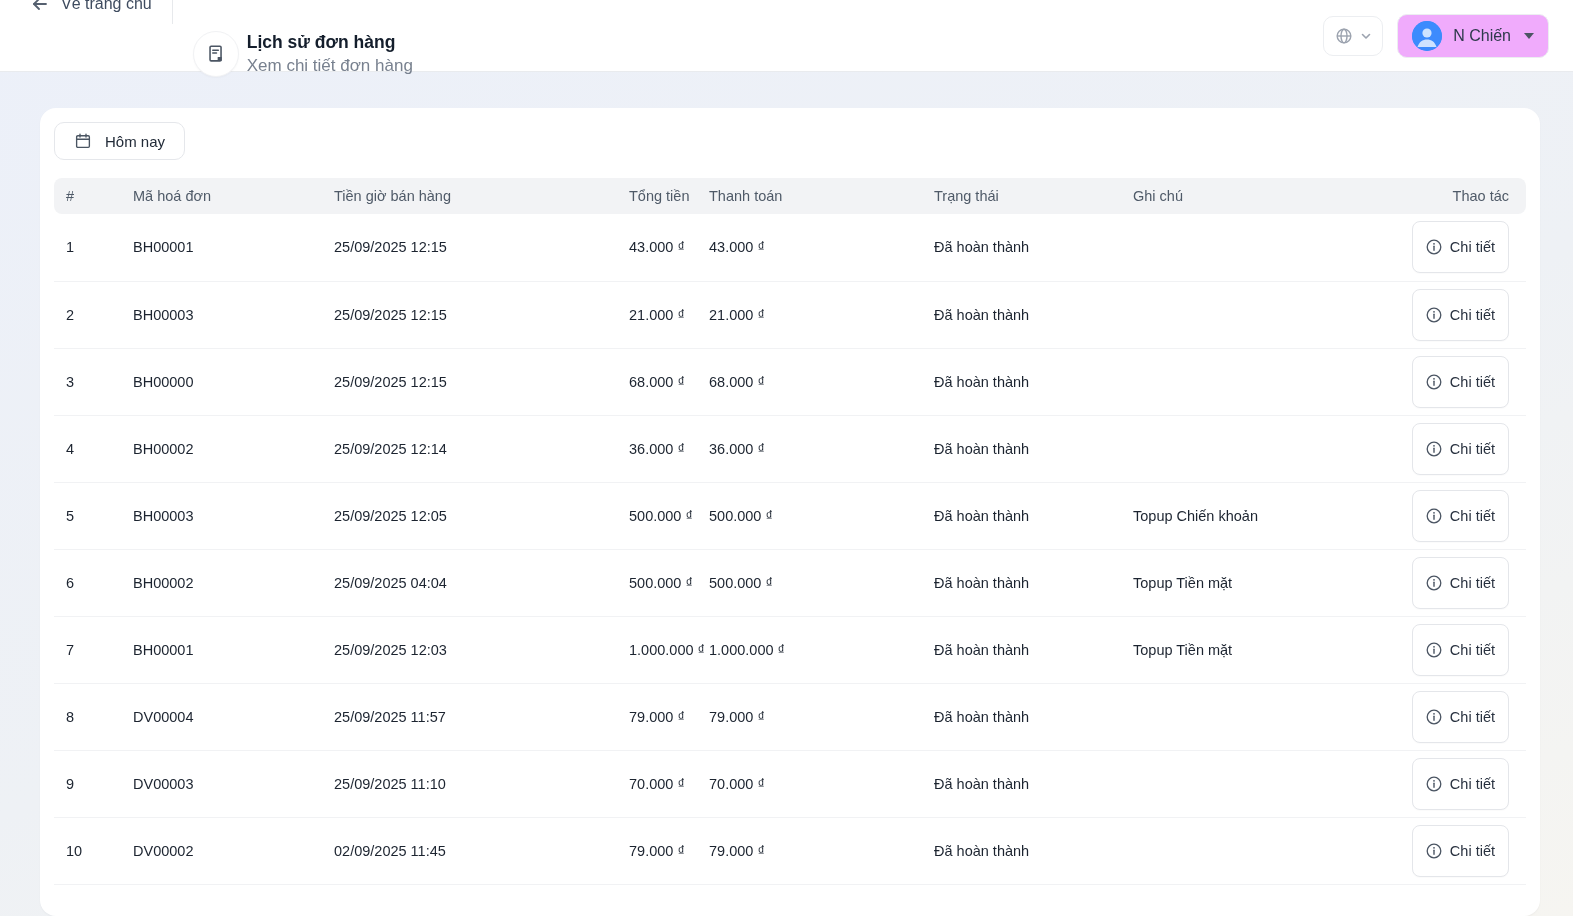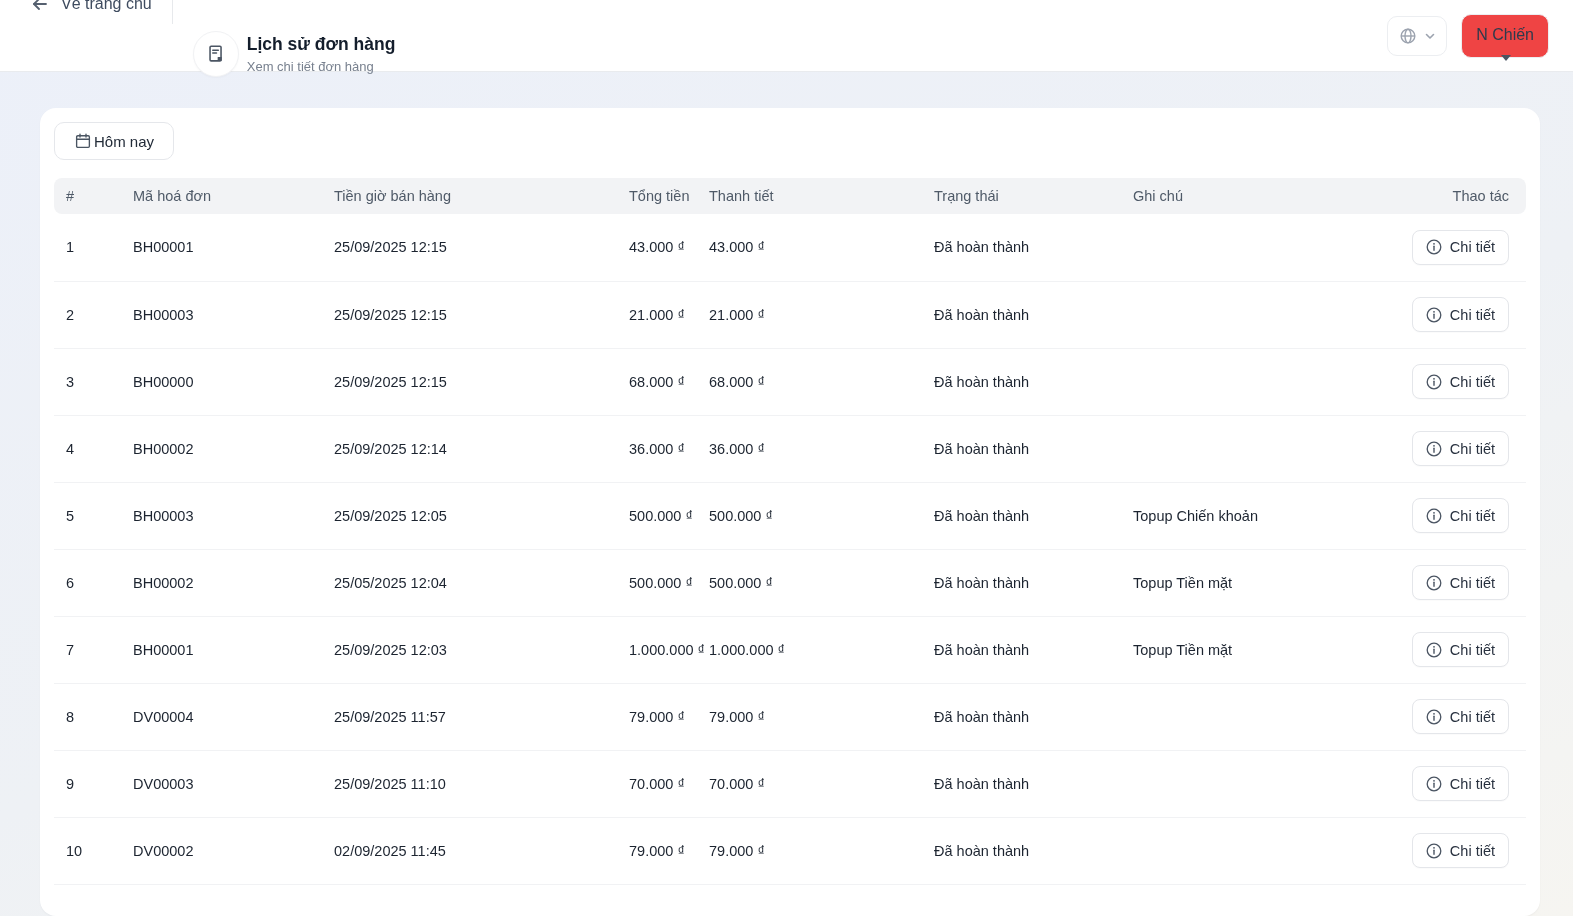--- a/index.html
+++ b/index.html
@@ -29,34 +29,34 @@
   }
   .v-divider { width: 1px; height: 30px; background: #e7e9ec; }
   .title-group { display: flex; align-items: center; gap: 8px; margin-top: 37px; }
   .icon-circle {
     width: 46px; height: 46px; border-radius: 50%;
     border: 1px solid #f1f2f4; background: #fff;
     display: flex; align-items: center; justify-content: center;
     box-shadow: 0 1px 2px rgba(16,24,40,.03);
   }
   .page-title { font-size: 17.5px; font-weight: 700; color: #141e2c; line-height: 1.25; }
-  .page-subtitle { font-size: 13px; color: #78818f; margin-top: 3px; }
+  .page-subtitle { font-size: 17px; color: #78818f; margin-top: 3px; }
 
   .topbar-right { display: flex; align-items: center; gap: 14px; }
   .globe-btn {
     width: 60px; height: 40px; background: #fff;
     border: 1px solid #eceef1; border-radius: 10px;
     display: flex; align-items: center; justify-content: center; gap: 6px;
     cursor: pointer;
   }
   .user-btn {
-    height: 44px; background: #ef4444;
+    height: 44px; background: #f0abfc;
     border: 1px solid #eceef1; border-radius: 10px;
     display: flex; align-items: center; gap: 11px;
-    padding: 0 14px; cursor: pointer; font-family: inherit; flex-direction: column;
+    padding: 0 14px; cursor: pointer; font-family: inherit;
   }
   .avatar {
     width: 30px; height: 30px; border-radius: 50%;
     background: #3d8bfd;
     display: flex; align-items: center; justify-content: center;
     overflow: hidden;
   }
   .user-name { font-size: 16px; font-weight: 500; color: #2e3a4c; }
   .caret-down {
     width: 0; height: 0; margin-left: 2px;
@@ -65,21 +65,21 @@
   }
 
   
   .main { padding: 36px 33px 0 40px; height: 844px; }
   .card {
     width: 1500px; height: 100%;
     background: #fff; border-radius: 16px;
     padding: 14px; box-shadow: 0 1px 2px rgba(16,24,40,.04);
   }
   .date-btn {
-    display: inline-flex; align-items: center; gap: 2px;
+    display: inline-flex; align-items: center; gap: 13px;
     height: 38px; padding: 0 19px;
     border: 1px solid #e5e7eb; border-radius: 10px; background: #fff;
     font-size: 15px; color: #222b38; cursor: pointer; font-family: inherit;
   }
 
   
   table { width: 1472px; border-collapse: collapse; table-layout: fixed; margin-top: 18px; }
   thead th {
     background: #f2f3f5; height: 36px;
     font-weight: 400; font-size: 14.5px; color: #4f5a68;
@@ -91,21 +91,21 @@
     height: 67px; border-bottom: 1px solid #f1f2f4;
     font-size: 14.5px; color: #1c2430; white-space: nowrap; overflow: hidden;
   }
   td.c-index { padding-left: 12px; }
   .num { text-align: left; }
   th.c-status, td.c-status { padding-left: 25px; }
   th.c-action, td.c-action { text-align: right; padding-right: 17px; }
 
   .detail-btn {
     display: inline-flex; align-items: center; gap: 8px;
-    height: 35px; padding: 0 13px;
+    height: 52px; padding: 0 13px;
     background: #fff; border: 1px solid #e4e6ea; border-radius: 8px;
     font-size: 14.5px; color: #28313f; cursor: pointer; font-family: inherit;
     box-shadow: 0 1px 1px rgba(16,24,40,.02);
   }
 
   svg { display: block; }
 </style>
 </head>
 <body>
 
@@ -194,21 +194,21 @@
           <col style="width:224px">
         <col style="width:261px">
           <col style="width:132px">
       </colgroup>
       <thead>
         <tr>
           <th>#</th>
           <th>Mã hoá đơn</th>
           <th>Tiền giờ bán hàng</th>
           <th class="num">Tổng tiền</th>
-          <th class="num">Thanh tiết</th>
+          <th class="num">Thanh toán</th>
           <th class="c-status">Trạng thái</th>
           <th>Ghi chú</th>
           <th class="c-action">Thao tác</th>
         </tr>
       </thead>
       <tbody id="order-tbody">
       <tr>
         <td class="c-index">1</td>
         <td>BH00001</td>
         <td>25/09/2025 12:15</td>
@@ -314,21 +314,21 @@
               </svg>
             </span>
             <span>Chi tiết</span>
           </button>
         </td>
       </tr>
 
       <tr>
         <td class="c-index">6</td>
         <td>BH00002</td>
-        <td>25/05/2025 12:04</td>
+        <td>25/09/2025 04:04</td>
         <td class="num">500.000 ₫</td>
         <td class="num">500.000 ₫</td>
         <td class="c-status">Đã hoàn thành</td>
         <td>Topup Tiền mặt</td>
         <td class="c-action">
           <button class="detail-btn">
             <span>
               <svg width="16" height="16" viewBox="0 0 16 16" fill="none">
                 <circle cx="8" cy="8" r="6.8" stroke="#4b5563" stroke-width="1.3"></circle>
                 <line x1="8" y1="7.2" x2="8" y2="11.2" stroke="#4b5563" stroke-width="1.4" stroke-linecap="round"></line>

